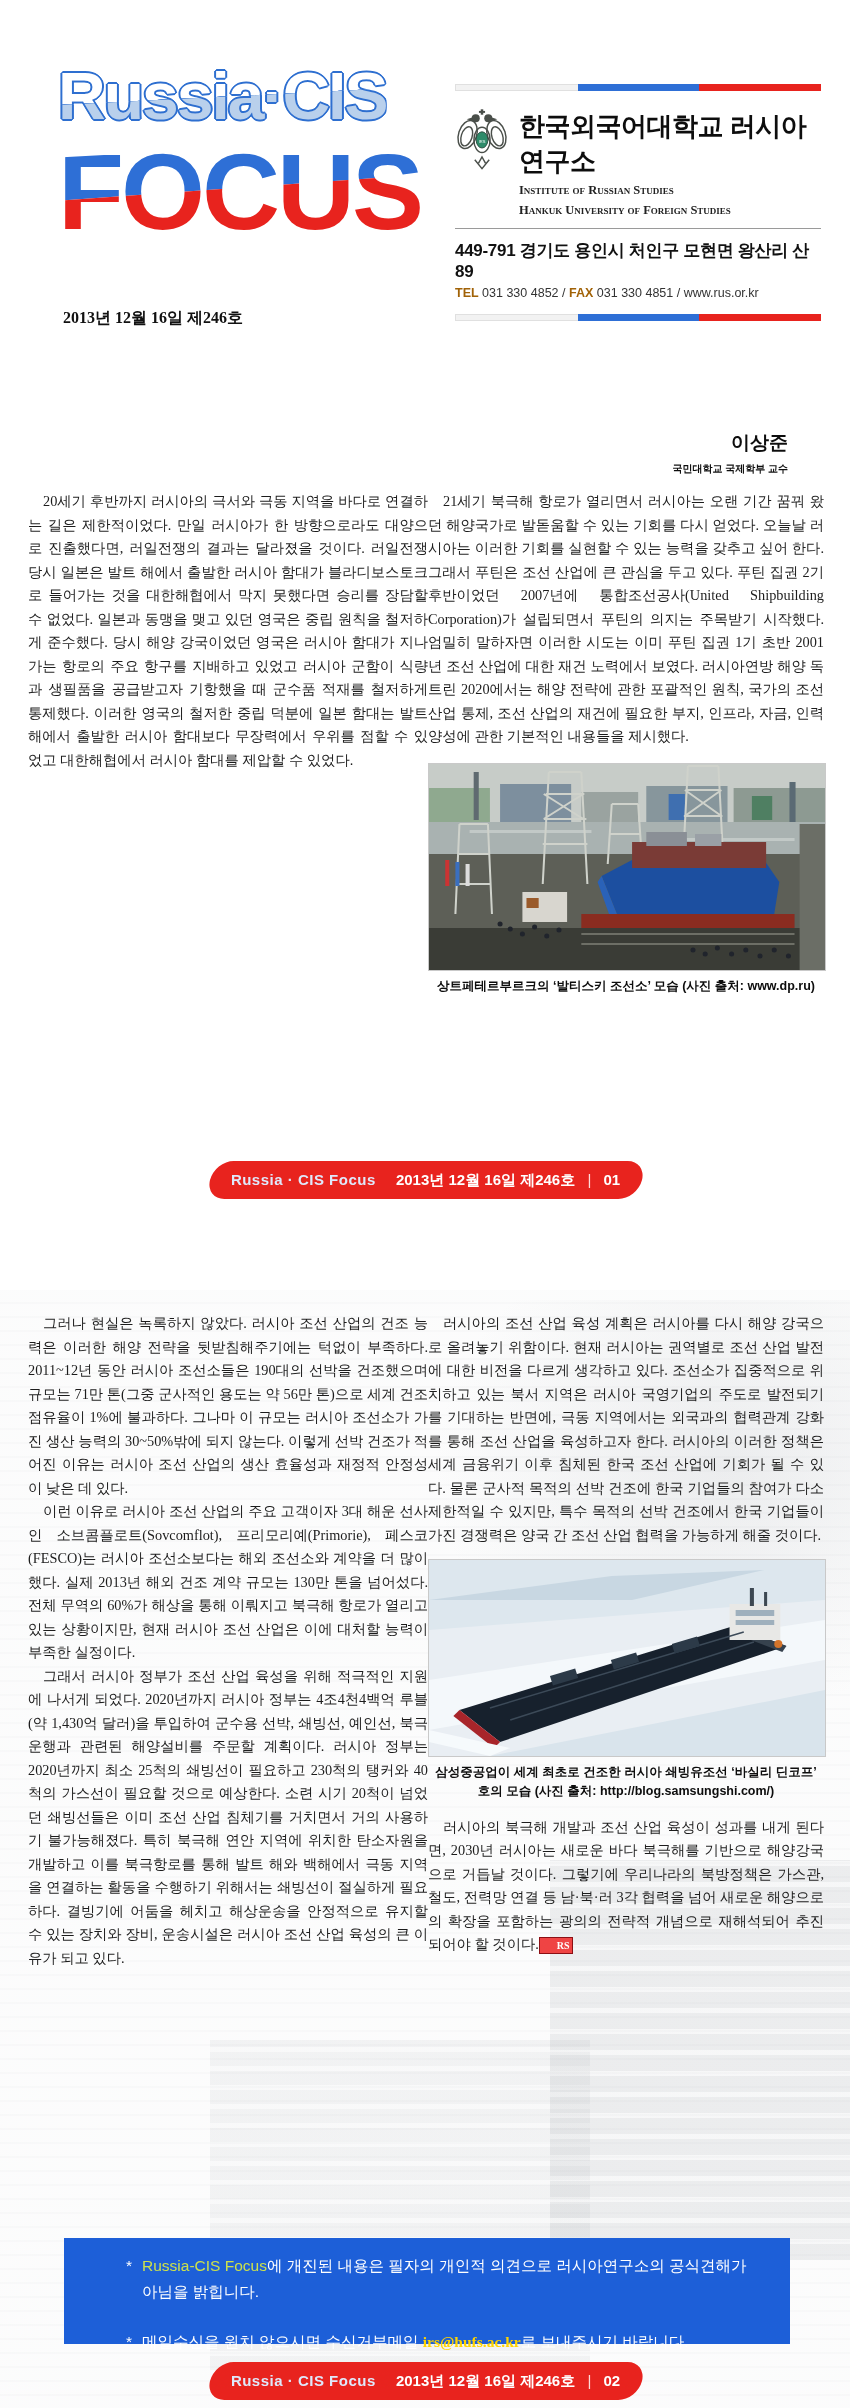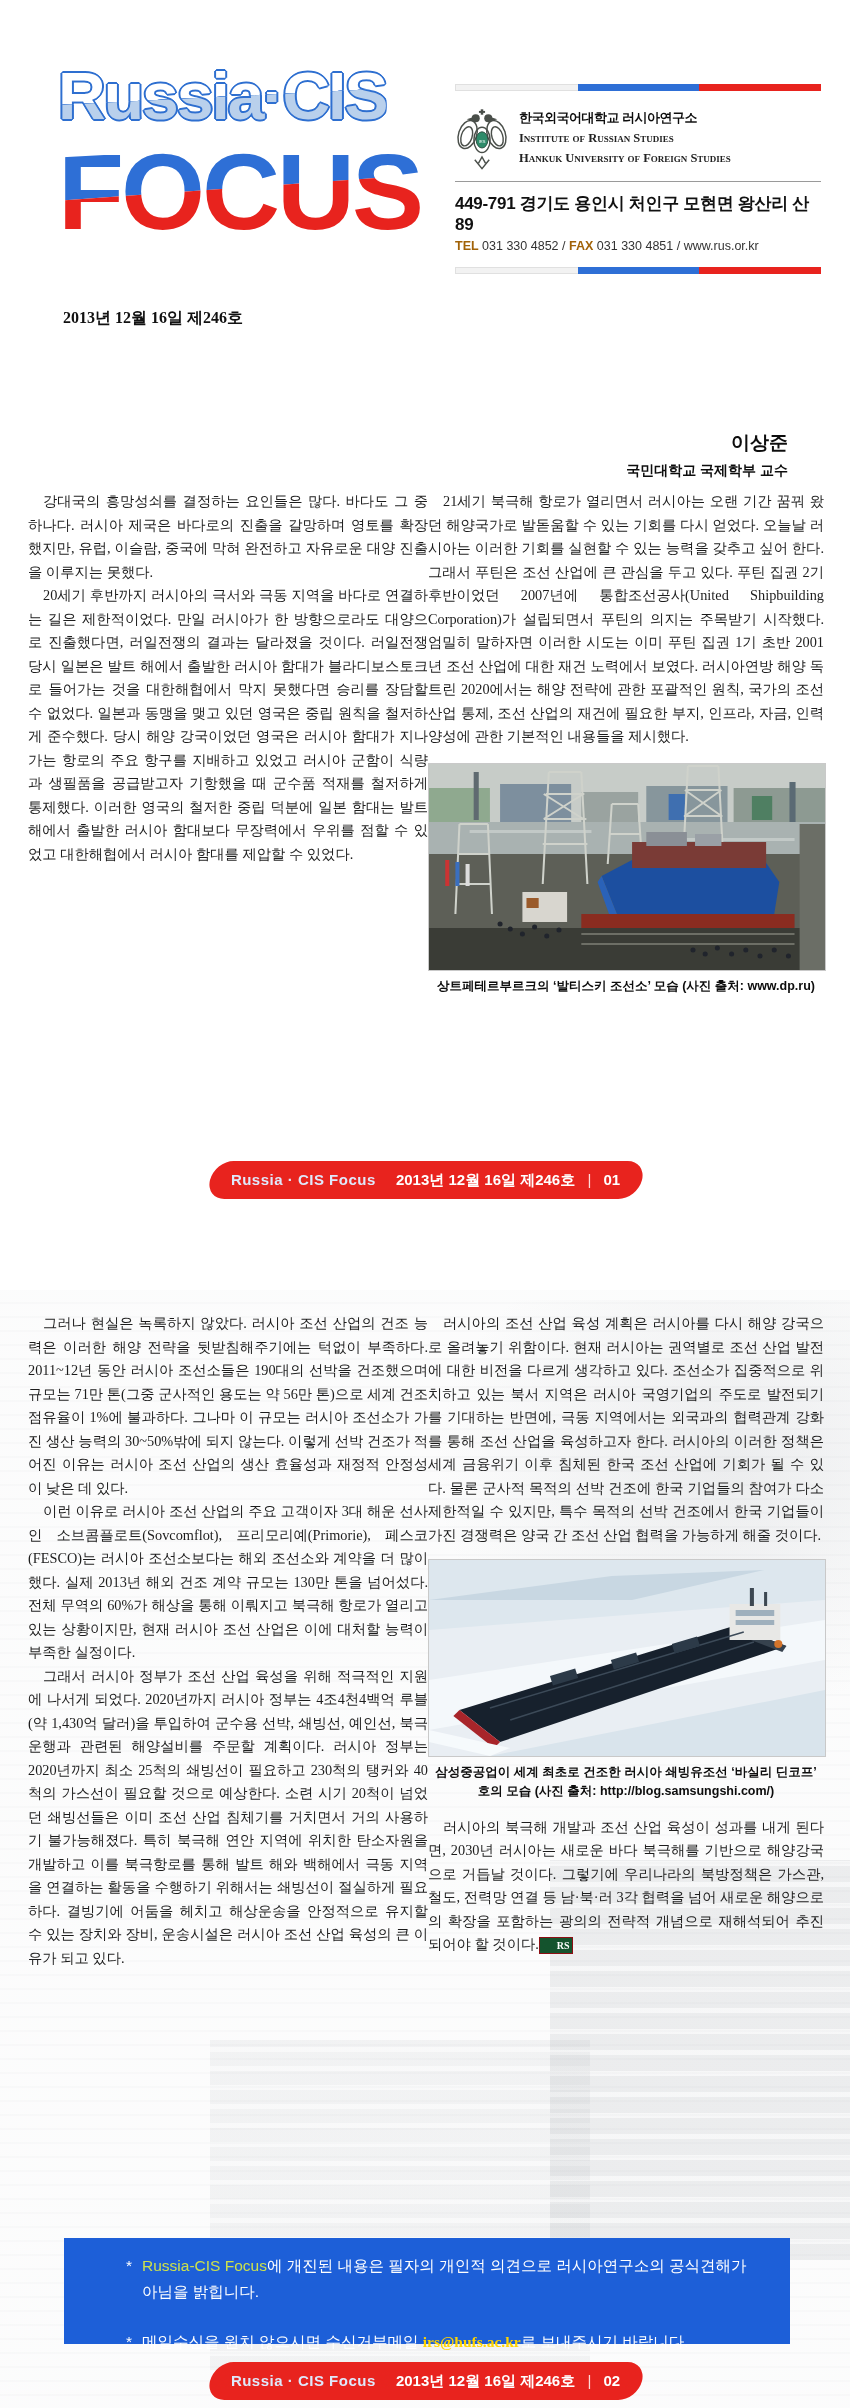--- a/index.html
+++ b/index.html
@@ -39,54 +39,54 @@
 
   
   .inst{position:absolute;left:455px;top:84px;width:366px;z-index:2;}
   .tricolor{display:flex;height:7px;width:100%;}
   .tricolor .w{flex:1;background:#f2f2f2;border:1px solid #e0e0e0;border-right:none;}
   .tricolor .b{flex:1;background:#2e6fd6;}
   .tricolor .r{flex:1;background:#e8231e;}
   .inst-row{display:flex;margin-top:16px;align-items:flex-start;}
   .emblem{width:54px;height:64px;flex:0 0 54px;margin-right:10px;}
   .inst-names{padding-top:2px;}
-  .inst-kr{font-weight:800;font-size:13px;color:#0d0d0d;letter-spacing:-0.5px;}
+  .inst-kr{font-weight:800;font-size:26px;color:#0d0d0d;letter-spacing:-0.5px;}
   .inst-en{font-family:"Liberation Serif",serif;font-variant:small-caps;font-weight:700;
     font-size:12.5px;color:#222;line-height:1.25;margin-top:4px;}
   .inst-divider{height:1px;background:#9a9a9a;margin-top:10px;}
   .inst-addr{margin-top:10px;font-weight:800;font-size:17px;color:#111;letter-spacing:-0.3px;}
   .inst-tel{margin-top:4px;font-size:12.5px;color:#333;}
   .inst-tel b{color:#a16207;}
   .inst .tricolor2{margin-top:14px;}
 
   
   .article-title{position:absolute;left:0;top:352px;width:850px;text-align:center;z-index:2;
     font-weight:800;font-size:28px;letter-spacing:2px;color:#1717cf;
     text-shadow:-2px 2px 0 rgba(214,40,36,.5);}
   .author{position:absolute;right:62px;top:430px;text-align:right;z-index:2;}
   .author-name{font-weight:800;font-size:19px;color:#0d0d0d;}
-  .author-aff{font-weight:800;font-size:14px;color:#0d0d0d;margin-top:6px;}
+  .author-aff{font-weight:800;font-size:10px;color:#0d0d0d;margin-top:6px;}
 
   
   .col{position:absolute;width:400px;z-index:1;
     font-family:"Liberation Serif",serif;font-size:14.3px;line-height:23.5px;
     text-align:justify;color:#1c1c1c;}
   .col p{margin:0;text-indent:1.05em;}
   .p1-left{left:28px;top:490px;}
   .p1-right{left:428px;top:490px;width:396px;}
   .p2-left{left:28px;top:1312px;}
   .p2-right{left:428px;top:1312px;width:396px;}
 
   .photo{width:100%;border:1px solid #c9c9c9;display:block;}
   .photo1{margin-top:14px;height:206px;}
   .photo2{margin-top:12px;height:196px;}
   .caption{font-family:"Liberation Sans",sans-serif;font-weight:800;font-size:12.5px;
     line-height:1.55;color:#0d0d0d;text-align:center;margin-top:6px;text-indent:0;}
 
-  .rs-mark{display:inline-block;background:#14532d;color:#fff;font-family:"Liberation Serif",serif;
+  .rs-mark{display:inline-block;background:#ef4444;color:#fff;font-family:"Liberation Serif",serif;
     font-weight:700;font-size:10px;line-height:13px;padding:1px 2px;vertical-align:baseline;
     border:1px solid #8c0f14;}
 
   
   .footer-bar{position:absolute;left:210px;width:432px;height:38px;background:#e8231e;
     border-radius:22px;transform:skewX(-14deg);z-index:3;
     display:flex;align-items:center;justify-content:center;}
   .footer-inner{transform:skewX(14deg);white-space:nowrap;font-size:15px;}
   .fb-brand{font-weight:800;color:#dfe8fb;letter-spacing:0.5px;}
   .fb-issue{font-weight:800;color:#ffffff;margin-left:16px;}
@@ -176,21 +176,20 @@
         <div class="r"></div>
     </div>
   </div>
 
   <div class="author">
     <div class="author-name">이상준</div>
     <div class="author-aff">국민대학교 국제학부 교수</div>
   </div>
 
   <div class="col p1-left">
-    <p>강대국의 흥망성쇠를 결정하는 요인들은 많다. 바다도 그 중 하나다. 러시아 제국은 바다로의 진출을 갈망하며 영토를 확장했지만, 유럽, 이슬람, 중국에 막혀 완전하고 자유로운 대양 진출을 이루지는 못했다.</p>
     <p>20세기 후반까지 러시아의 극서와 극동 지역을 바다로 연결하는 길은 제한적이었다. 만일 러시아가 한 방향으로라도 대양으로 진출했다면, 러일전쟁의 결과는 달라졌을 것이다. 러일전쟁 당시 일본은 발트 해에서 출발한 러시아 함대가 블라디보스토크로 들어가는 것을 대한해협에서 막지 못했다면 승리를 장담할 수 없었다. 일본과 동맹을 맺고 있던 영국은 중립 원칙을 철저하게 준수했다. 당시 해양 강국이었던 영국은 러시아 함대가 지나가는 항로의 주요 항구를 지배하고 있었고 러시아 군함이 식량과 생필품을 공급받고자 기항했을 때 군수품 적재를 철저하게 통제했다. 이러한 영국의 철저한 중립 덕분에 일본 함대는 발트 해에서 출발한 러시아 함대보다 무장력에서 우위를 점할 수 있었고 대한해협에서 러시아 함대를 제압할 수 있었다.</p>
   </div>
 
   <div class="col p1-right">
     <p>21세기 북극해 항로가 열리면서 러시아는 오랜 기간 꿈꿔 왔던 해양국가로 발돋움할 수 있는 기회를 다시 얻었다. 오늘날 러시아는 이러한 기회를 실현할 수 있는 능력을 갖추고 싶어 한다. 그래서 푸틴은 조선 산업에 큰 관심을 두고 있다. 푸틴 집권 2기 후반이었던 2007년에 통합조선공사(United Shipbuilding Corporation)가 설립되면서 푸틴의 의지는 주목받기 시작했다. 엄밀히 말하자면 이러한 시도는 이미 푸틴 집권 1기 초반 2001년 조선 산업에 대한 재건 노력에서 보였다. 러시아연방 해양 독트린 2020에서는 해양 전략에 관한 포괄적인 원칙, 국가의 조선 산업 통제, 조선 산업의 재건에 필요한 부지, 인프라, 자금, 인력 양성에 관한 기본적인 내용들을 제시했다.</p>
 
     <svg class="photo photo1" viewBox="0 0 390 206" preserveAspectRatio="none">
       <rect x="0" y="0" width="390" height="62" fill="#c7ccc8"></rect>
       <rect x="0" y="24" width="60" height="34" fill="#8fa98f"></rect>
       <rect x="70" y="20" width="70" height="38" fill="#7d8f9e"></rect>

